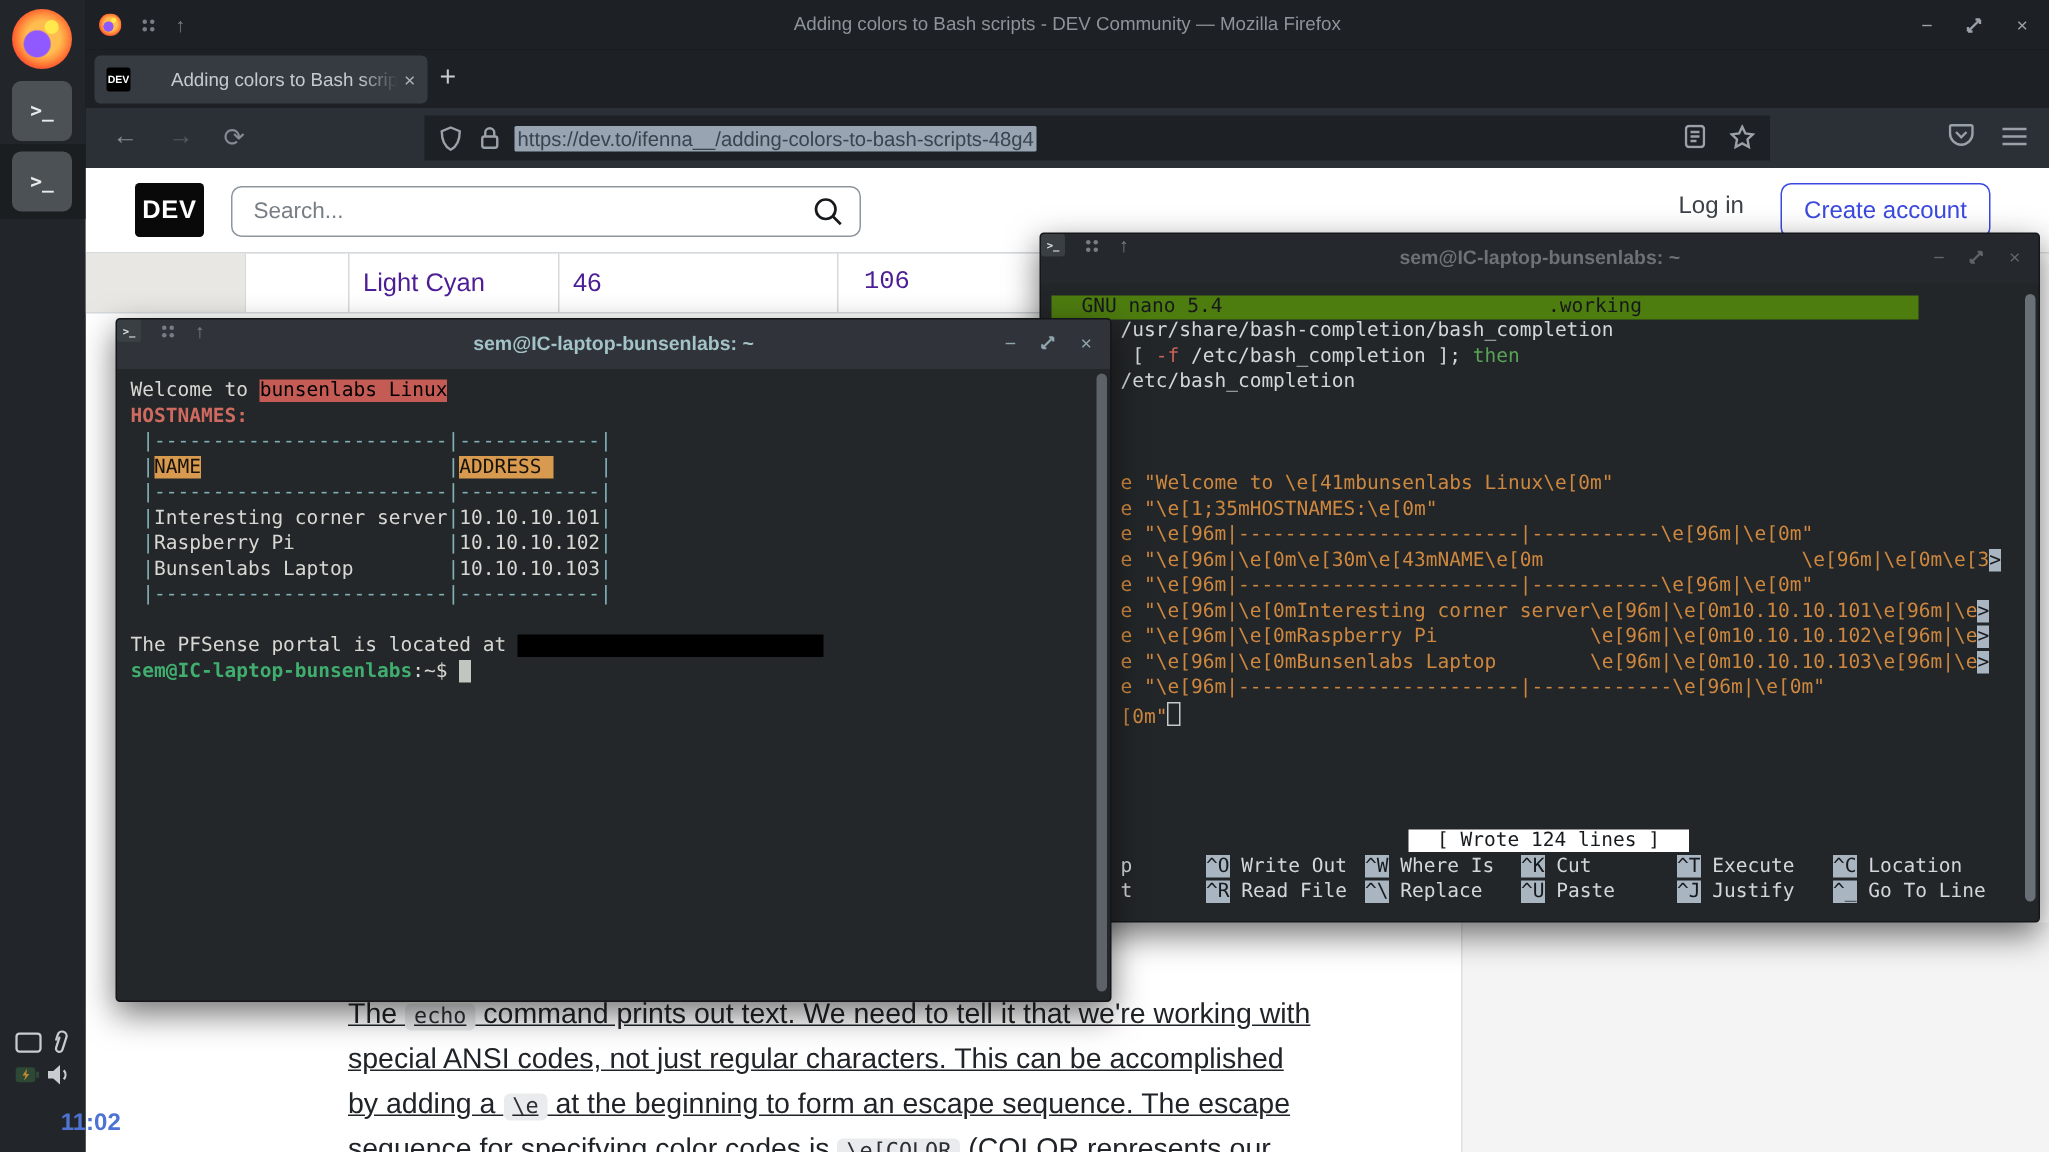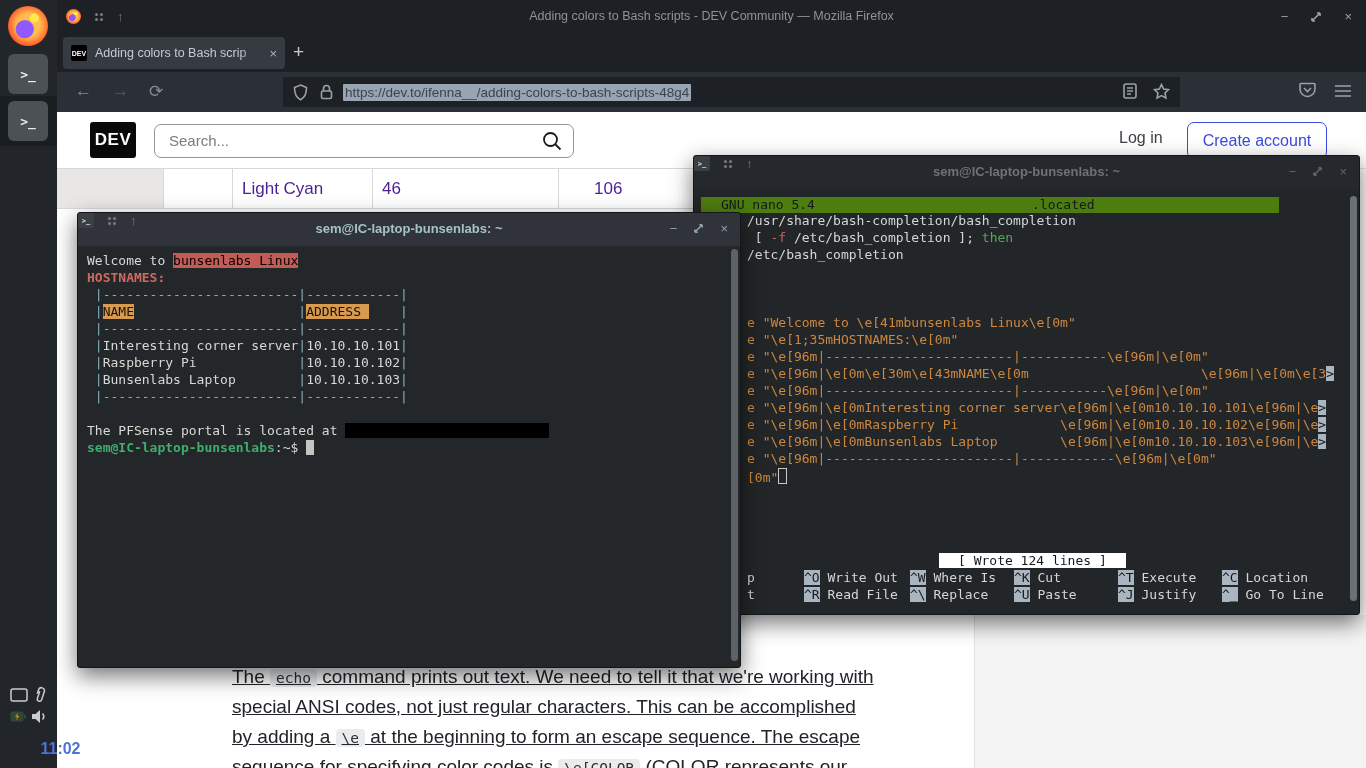--- a/index.html
+++ b/index.html
@@ -28,21 +28,21 @@
   .dots-icon i{display:block;width:3px;height:3px;background:#777d84;border-radius:50%;}
   .dots-icon{display:grid;grid-template-columns:3px 3px;gap:2px;}
   .uparrow{color:#777d84;font-size:13px;font-weight:bold;}
 
   #tabbar{left:57px;top:33px;width:1309px;height:39px;background:#1d2126;}
   #tab{left:6px;top:4px;width:222px;height:32px;background:#363b42;border-radius:4px;
     display:flex;align-items:center;padding:0 8px;box-sizing:border-box;color:#c6cad0;font-size:12.5px;}
   .favicon{width:16px;height:16px;background:#000;color:#fff;font-weight:bold;font-size:7px;
     display:flex;align-items:center;justify-content:center;flex:0 0 16px;border-radius:2px;}
   #tab .tlabel{margin-left:8px;white-space:nowrap;overflow:hidden;flex:1;
-    -webkit-mask-image:linear-gradient(90deg,#000 85%,transparent);mask-image:linear-gradient(90deg,#000 85%,transparent);}
+    -webkit-mask-image:linear-gradient(90deg,#000 85%,transparent);mask-image:linear-gradient(90deg,#000 85%,transparent);text-align:right;}
   #tab .tclose{color:#aeb3b9;font-size:13px;margin-left:4px;}
   #newtab{left:236px;top:8px;color:#c6cad0;font-size:19px;}
 
   #navbar{left:57px;top:72px;width:1309px;height:40px;background:#2b3036;}
   .navbtn{color:#858c93;font-size:17px;top:9px;}
   #urlbar{left:226px;top:5px;width:897px;height:30px;background:#1d2126;border-radius:0;
     display:flex;align-items:center;padding-left:10px;box-sizing:border-box;}
   #urltext{margin-left:10px;font-size:13.5px;background:#98a4b2;color:#3a4350;padding:1px 2px;border-radius:1px;}
   .urlicons{position:absolute;right:10px;top:6px;display:flex;gap:16px;}
 
@@ -261,21 +261,21 @@
 
   <div id="tablerow" class="abs">
     <div class="abs tcell" style="left:0;width:106px;background:#e9e7e4;"></div>
     <div class="abs vline" style="left:106px;"></div>
     <div class="abs tcell" style="left:107px;width:68px;"></div>
     <div class="abs vline" style="left:175px;"></div>
     <div class="abs tcell" style="left:185px;width:130px;">Light Cyan</div>
     <div class="abs vline" style="left:315px;"></div>
     <div class="abs tcell" style="left:325px;width:175px;">46</div>
     <div class="abs vline" style="left:501px;"></div>
-    <div class="abs tcell" style="left:537px;width:190px;">106</div>
+    <div class="abs tcell" style="left:519px;width:190px;font-family:Liberation Mono, monospace;">106</div>
   </div>
 
   <div id="rightrail" class="abs"></div>
 
   <div id="article" class="abs">
       <div class="tline"><span class="pt">The </span><span class="pcode">echo</span><span class="pt"> command prints out text. We need to tell it that we're working with</span></div>
       <div class="tline"><span class="pt">special ANSI codes, not just regular characters. This can be accomplished</span></div>
       <div class="tline"><span class="pt">by adding a </span><span class="pcode">\e</span><span class="pt"> at the beginning to form an escape sequence. The escape</span></div>
       <div class="tline"><span class="pt">sequence for specifying color codes is </span><span class="pcode">\e[COLOR</span><span class="pt"> (COLOR represents our</span></div>
     </div>
@@ -300,21 +300,21 @@
         <svg width="11" height="11" viewBox="0 0 12 12">
             <path d="M2 10 L10 2 M2 10 h3 M2 10 v-3 M10 2 h-3 M10 2 v3" stroke="#5f656b" fill="none" stroke-width="1.6"></path>
           </svg>
       </span>
       <span>×</span>
     </div>
   </div>
 
   <div id="nanobar" class="abs">
     <span class="abs appname">GNU nano 5.4</span>
-    <span class="abs fname">.located</span>
+    <span class="abs fname">.working</span>
   </div>
 
   <div id="nanoout" class="abs tbody">
       <div class="tline"><span class="nw">/usr/share/bash-completion/bash_completion</span></div>
       <div class="tline"><span class="nw"> [ </span><span class="nr">-f</span><span class="nw"> /etc/bash_completion ]</span><span class="nw">; </span><span class="ng">then</span></div>
       <div class="tline"><span class="nw">/etc/bash_completion</span></div>
       <div class="tline">&nbsp;</div>
       <div class="tline">&nbsp;</div>
       <div class="tline">&nbsp;</div>
       <div class="tline"><span class="o">e "Welcome to \e[41mbunsenlabs Linux\e[0m"</span></div>

